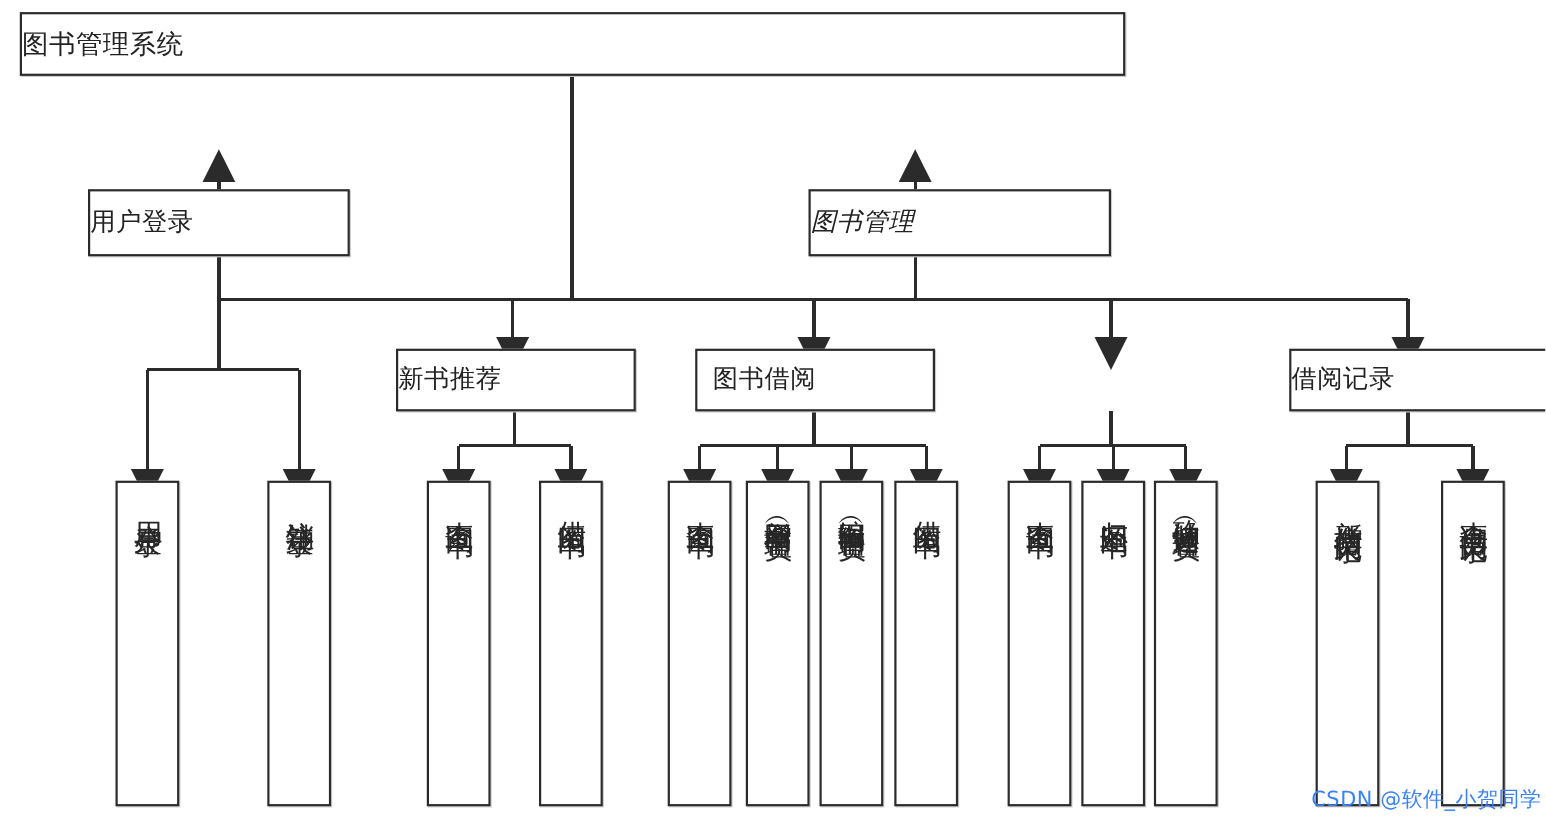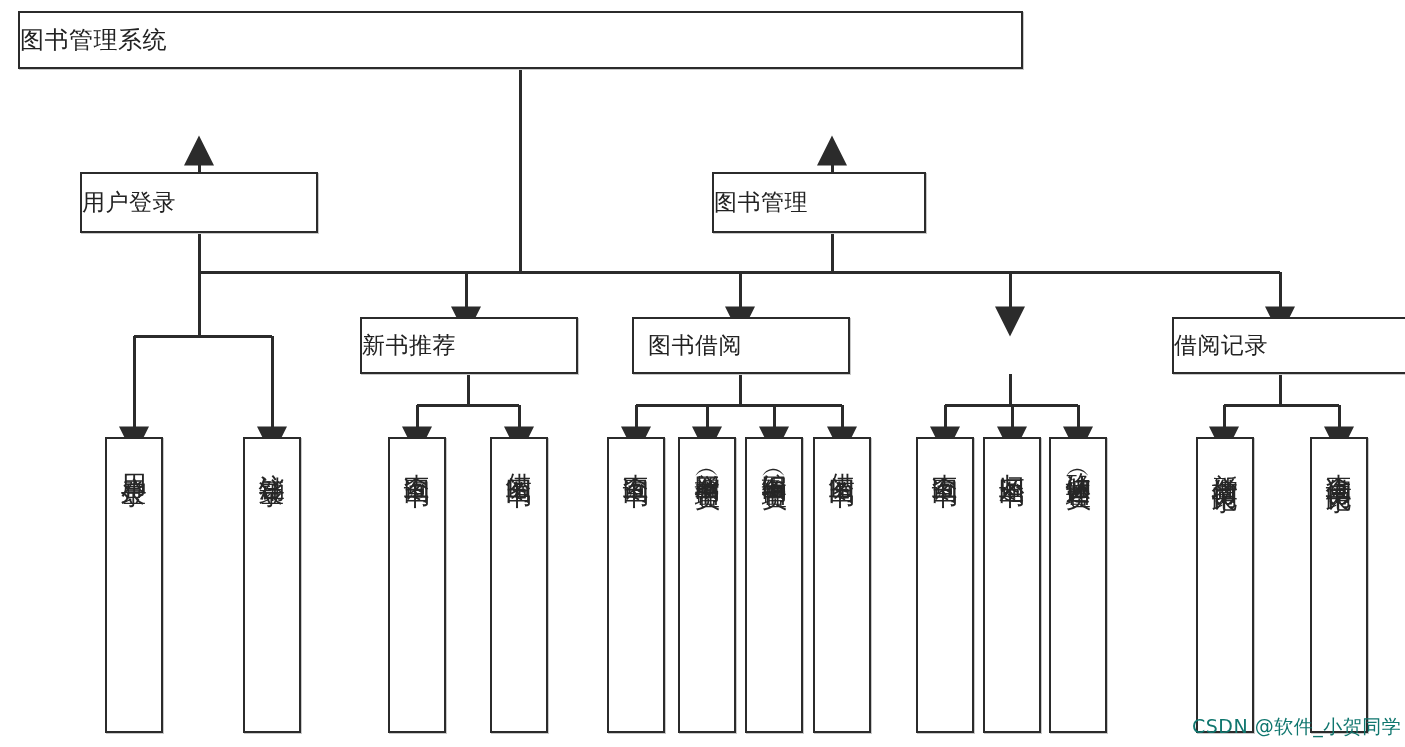--- a/index.html
+++ b/index.html
@@ -57,21 +57,21 @@
     letter-spacing:3px;
     color:#262626;
   }
   .node.vert.tall .label{
     font-size:25px;
     letter-spacing:2px;
   }
   .watermark{
     position:absolute;
     font-size:19px;
-    color:#0f766e;
+    color:#3b82f6;
     letter-spacing:0.5px;
     white-space:nowrap;
     user-select:none;
   }
 </style>
 </head>
 <body>
 
 <div id="canvas">
 
@@ -126,21 +126,21 @@
   </svg>
 
   <div class="node horiz root" style="left:18px; top:11px; width:1005px; height:58px;">
     <span class="label">图书管理系统</span>
   </div>
 
   <div class="node horiz" style="left:80px; top:172px; width:238px; height:61px;">
     <span class="label">用户登录</span>
   </div>
 
-  <div class="node horiz" style="left:712px; top:172px; width:214px; height:61px;">
+  <div class="node horiz" style="left:735px; top:172px; width:275px; height:61px;font-style:italic;">
     <span class="label">图书管理</span>
   </div>
 
   <div class="node horiz" style="left:360px; top:317px; width:218px; height:57px;">
     <span class="label">新书推荐</span>
   </div>
 
   <div class="node horiz" style="left:632px; top:317px; width:218px; height:57px;padding-left:14px;">
     <span class="label">图书借阅</span>
   </div>

